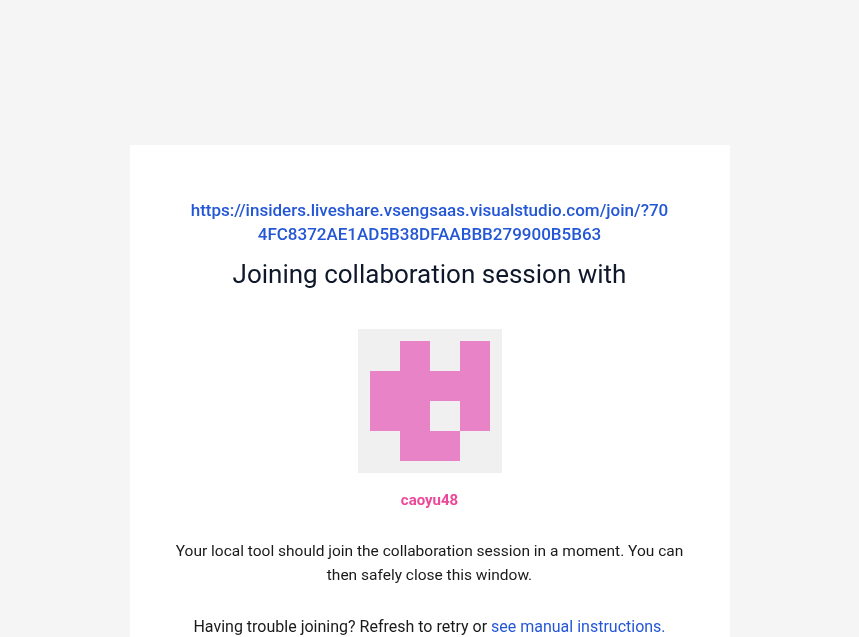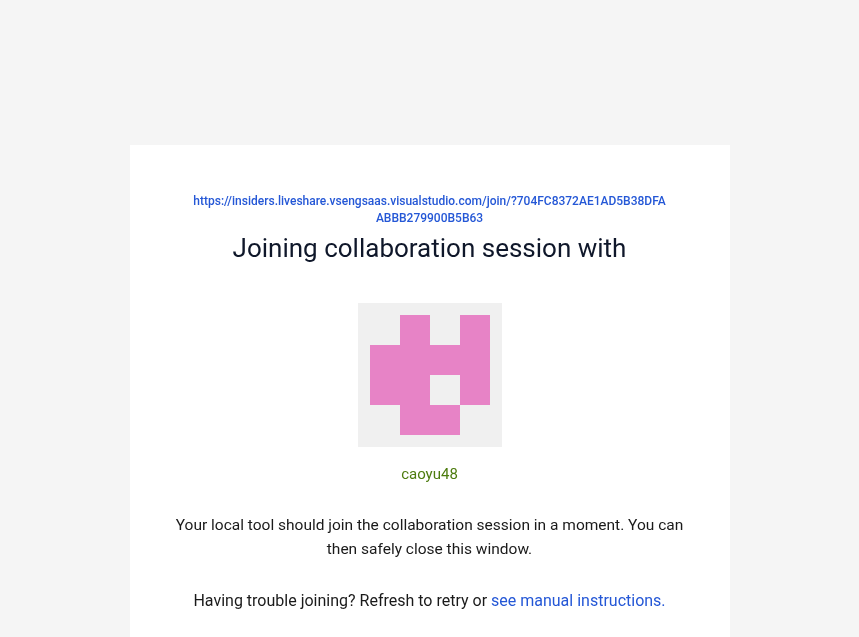--- a/index.html
+++ b/index.html
@@ -18,28 +18,28 @@
       padding-top: 145px;
     }
     .card {
       width: 600px;
       background-color: #ffffff;
       padding: 48px 40px 40px 40px;
       text-align: center;
     }
     .join-link {
       color: #2457d6;
-      font-size: 12px;
+      font-size: 17px;
       text-decoration: none;
       display: inline-block;
       line-height: 1.4;
       font-weight: 500;
       word-break: break-all;
       max-width: 480px;
-      margin: 0 auto;
+      margin: 6px auto;
     }
     .heading {
       font-size: 26px;
       font-weight: 400;
       color: #0f172a;
       margin-top: 6px;
       margin-bottom: 40px;
     }
     .avatar-wrap {
       display: flex;
@@ -58,22 +58,22 @@
       display: grid;
       grid-template-columns: repeat(4, 30px);
       grid-template-rows: repeat(4, 30px);
       gap: 0;
     }
     .px { width: 30px; height: 30px; }
     .pink { background-color: #e783c6; }
     .blank { background-color: #f0f0f0; }
     .username {
       font-size: 15px;
-      font-weight: 400;
-      color: #4d7c0f;
+      font-weight: 700;
+      color: #ec4899;
       margin-bottom: 30px;
     }
     .status-text {
       font-size: 15.5px;
       color: #1a1a1a;
       line-height: 1.55;
       margin-bottom: 30px;
       max-width: 510px;
       margin-left: auto;
       margin-right: auto;

